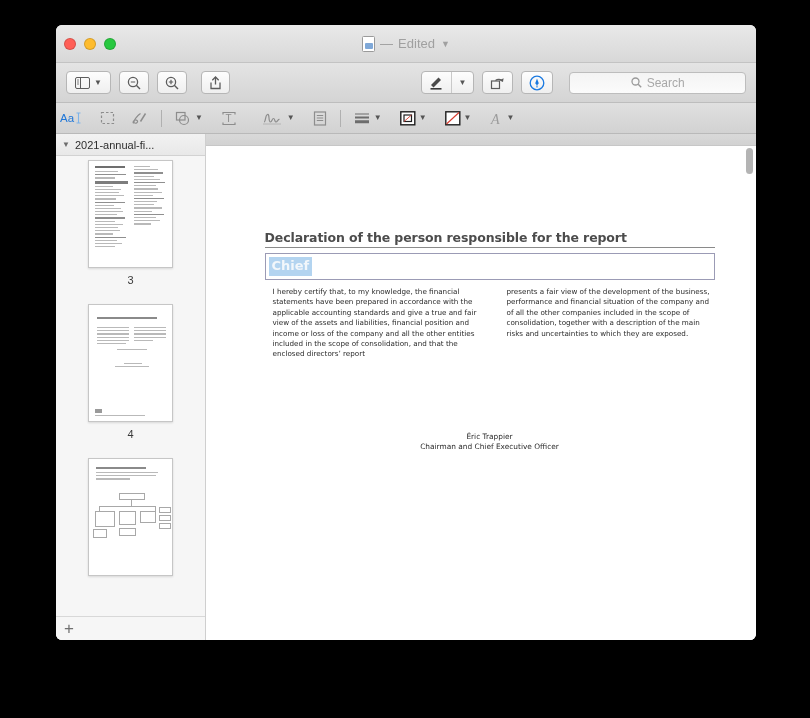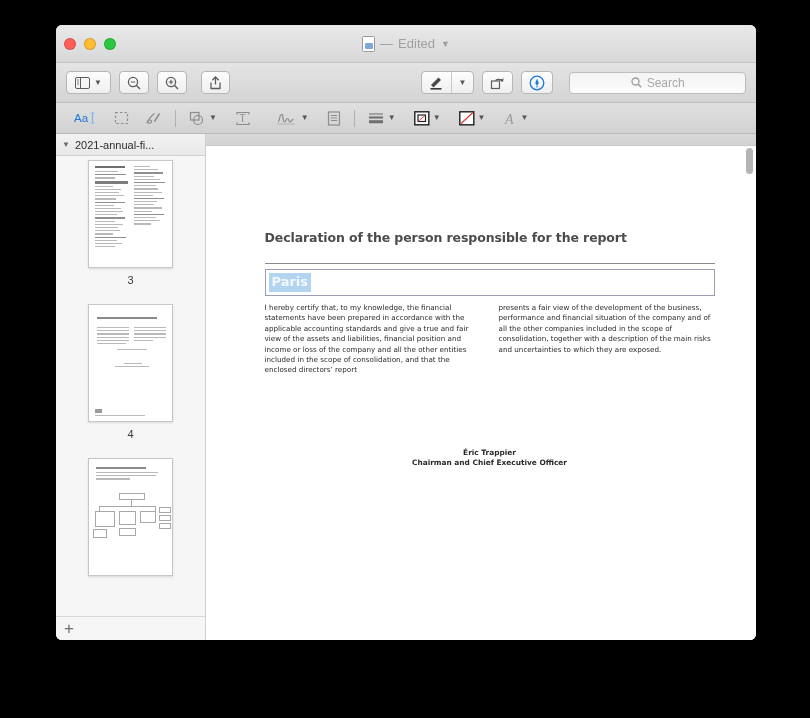--- a/index.html
+++ b/index.html
@@ -142,21 +142,21 @@
   .spacer-flex { flex: 1; }
 
   
   #annobar {
     height: 31px;
     min-height: 31px;
     background: linear-gradient(to bottom, #e0e0e0, #d2d2d2);
     border-bottom: 1px solid #b9b9b9;
     display: flex;
     align-items: center;
-    padding: 0 14px;
+    padding: 0 0;
     gap: 2px;
   }
   .an-item {
     height: 24px;
     min-width: 22px;
     display: flex;
     align-items: center;
     justify-content: center;
     gap: 3px;
     padding: 0 4px;
@@ -305,21 +305,21 @@
     left: 56px;
     top: 83px;
     width: 450px;
   }
   #decl-heading {
     font-family: "DejaVu Sans", sans-serif;
     font-size: 12.5px;
     font-weight: bold;
     color: #4c4c4c;
     letter-spacing: -0.1px;
-    padding-bottom: 18px;
+    padding-bottom: 2px;
     border-bottom: 1.5px solid #8a8a8a;
     white-space: nowrap;
   }
   #anno-box {
     margin-top: 5px;
     height: 27px;
     border: 1px solid #9b9bb5;
     background: #ffffff;
     display: flex;
     align-items: center;
@@ -340,38 +340,38 @@
     display: flex;
     gap: 18px;
   }
   .col {
     width: 216px;
     font-family: "DejaVu Sans", sans-serif;
     font-size: 7.2px;
     line-height: 10.4px;
     color: #2a2a2a;
     text-align: justify;
+    margin-left: 8px;
   }
   .col p { text-align: justify; }
   .col p:last-child { text-align: left; }
   #place-line {
     margin-top: 32px;
     text-align: center;
     font-family: "DejaVu Sans", sans-serif;
     font-size: 7.6px;
     color: #2a2a2a;
   }
   #sign-block {
     margin-top: 72px;
     text-align: center;
     font-family: "DejaVu Sans", sans-serif;
     font-size: 7.4px;
     line-height: 10.5px;
     color: #2a2a2a;
-    font-weight: bold;
   }
 
   svg { display: block; }
 </style>
 </head>
 <body>
 
 <div id="window">
 
   <div id="titlebar">
@@ -709,21 +709,21 @@
 
     <div id="docview">
       <div id="doc-topband"></div>
 
       <div id="page">
         <div id="pg-inner">
 
           <div id="decl-heading">Declaration of the person responsible for the report</div>
 
           <div id="anno-box">
-            <span id="anno-text">Paris</span>
+            <span id="anno-text">Chief</span>
           </div>
 
           <div id="cols">
             <div class="col">
               <p>I hereby certify that, to my knowledge, the financial statements have been prepared in accordance with the applicable accounting standards and give a true and fair view of the assets and liabilities, financial position and income or loss of the company and all the other entities included in the scope of consolidation, and that the enclosed directors’ report</p>
             </div>
             <div class="col">
               <p>presents a fair view of the development of the business, performance and financial situation of the company and of all the other companies included in the scope of consolidation, together with a description of the main risks and uncertainties to which they are exposed.</p>
             </div>
           </div>

